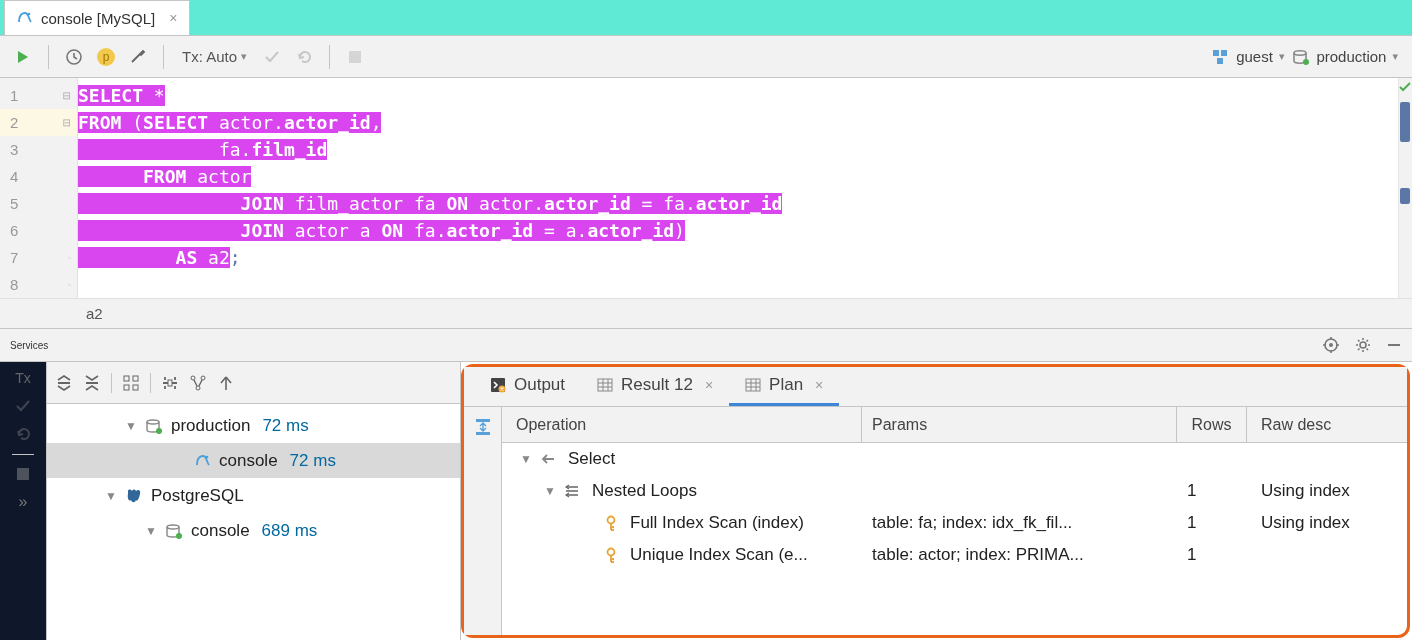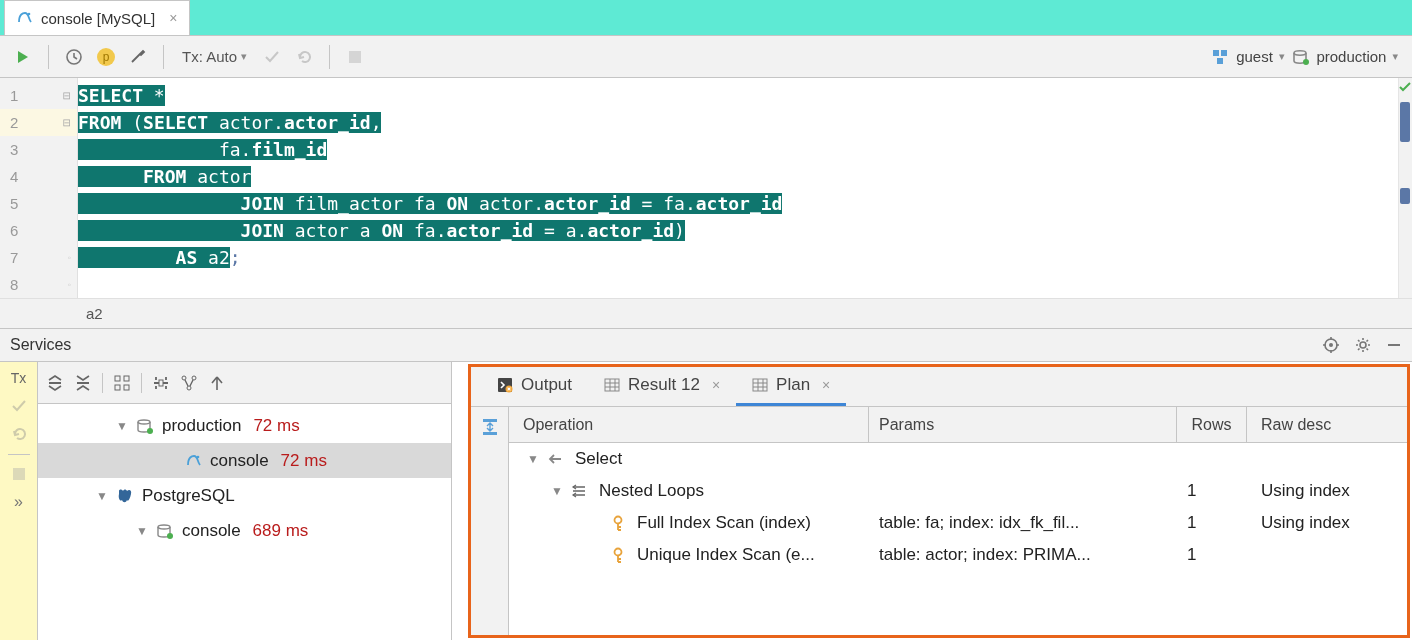--- a/index.html
+++ b/index.html
@@ -19,52 +19,52 @@
 .ds-chip { display: flex; align-items: center; gap: 6px; font-size: 15px; color: #444; padding: 2px 4px; }
 
 
 .editor-wrap { display: flex; background: #fff; position: relative; flex: 0 0 auto; }
 .gutter { background: #f2f2f2; border-right: 1px solid #e0e0e0; width: 78px; display: flex; flex-direction: column; padding-top: 4px; }
 .gutter-row { height: 27px; display: flex; align-items: center; justify-content: flex-start; color: #999; font-size: 15px; padding-left: 10px; position: relative; }
 .gutter-row.active { background: #fcf8e3; }
 .fold-mark { position: absolute; right: 6px; color: #aaa; font-size: 10px; }
 .code-area { flex: 1; font-family: "Menlo", "Consolas", monospace; font-size: 18px; line-height: 27px; padding-top: 4px; position: relative; }
 .code-line { height: 27px; white-space: pre; }
-.sel { background: #0f766e; color: #fff; }
+.sel { background: #d946ef; color: #fff; }
 .kw { font-weight: bold; }
 .id { font-weight: bold; }
 .code-caret { background: #fff; color: #5b77a6; }
 
 .breadcrumb-bar { background: #f2f2f2; border-top: 1px solid #e0e0e0; height: 30px; display: flex; align-items: center; padding-left: 86px; font-size: 15px; color: #555; }
 
 
-.services-header { background: #f2f2f2; border-top: 1px solid #c5c5c5; border-bottom: 1px solid #c5c5c5; height: 34px; display: flex; align-items: center; padding: 0 10px; font-size: 16px; }
+.services-header { background: #f2f2f2; border-top: 1px solid #c5c5c5; border-bottom: 1px solid #c5c5c5; height: 34px; display: flex; align-items: center; padding: 0 10px; font-size: 10px; }
 .services-header .title { flex: 0 0 auto; }
 .services-header .actions { margin-left: auto; display: flex; gap: 14px; align-items: center; color: #666; }
 
 
 .services-body { display: flex; flex: 1; min-height: 0; }
 
 
-.sv-left { width: 38px; background: #fef9c3; border-right: 1px solid #c5c5c5; display: flex; flex-direction: column; align-items: center; padding-top: 8px; gap: 12px; font-size: 14px; color: #666; }
+.sv-left { width: 47px; background: #0f172a; border-right: 1px solid #c5c5c5; display: flex; flex-direction: column; align-items: center; padding-top: 8px; gap: 12px; font-size: 14px; color: #666; }
 .sv-left .txt { font-size: 14px; }
 
 
 .sv-second { width: 414px; background: #fff; border-right: 1px solid #c5c5c5; display: flex; flex-direction: column; }
 .sv-second-tb { height: 42px; background: #f2f2f2; border-bottom: 1px solid #c5c5c5; display: flex; align-items: center; padding: 0 8px; gap: 10px; }
 .sv-tree { flex: 1; overflow: hidden; font-size: 17px; padding-top: 4px; }
 .tree-row { display: flex; align-items: center; height: 35px; gap: 8px; padding-left: 10px; }
 .tree-row.sel-row { background: #d9d9d9; }
 .tree-indent { display: inline-block; }
 .tree-arrow { color: #888; font-size: 12px; width: 12px; }
 .tree-label { color: #222; }
-.tree-time { color: #b91c1c; margin-left: 4px; }
-
-
-.sv-right { flex: 1; display: flex; flex-direction: column; border: 3px solid #e8641b; border-radius: 0; margin: 2px 2px 2px 16px; }
+.tree-time { color: #0369a1; margin-left: 4px; }
+
+
+.sv-right { flex: 1; display: flex; flex-direction: column; border: 3px solid #e8641b; border-radius: 12px; margin: 2px 2px 2px 0; }
 .sv-tabs { height: 40px; background: #f2f2f2; border-bottom: 1px solid #c5c5c5; display: flex; align-items: stretch; padding-left: 10px; gap: 0; }
 .sv-tab { display: flex; align-items: center; gap: 8px; padding: 0 16px; font-size: 17px; color: #444; border-bottom: 3px solid transparent; }
 .sv-tab.active { border-bottom-color: #3e86d6; }
 .sv-tab .close-x { color: #999; font-size: 14px; margin-left: 4px; }
 
 .plan-wrap { display: flex; flex: 1; }
 .plan-left-ico { width: 38px; background: #f2f2f2; border-right: 1px solid #c5c5c5; display: flex; justify-content: center; padding-top: 10px; }
 .plan-table { flex: 1; display: flex; flex-direction: column; }
 .plan-head { display: flex; height: 36px; background: #f2f2f2; border-bottom: 1px solid #c5c5c5; font-size: 16px; color: #444; }
 .ph-op { flex: 0 0 360px; padding-left: 14px; display: flex; align-items: center; border-right: 1px solid #c5c5c5; }

